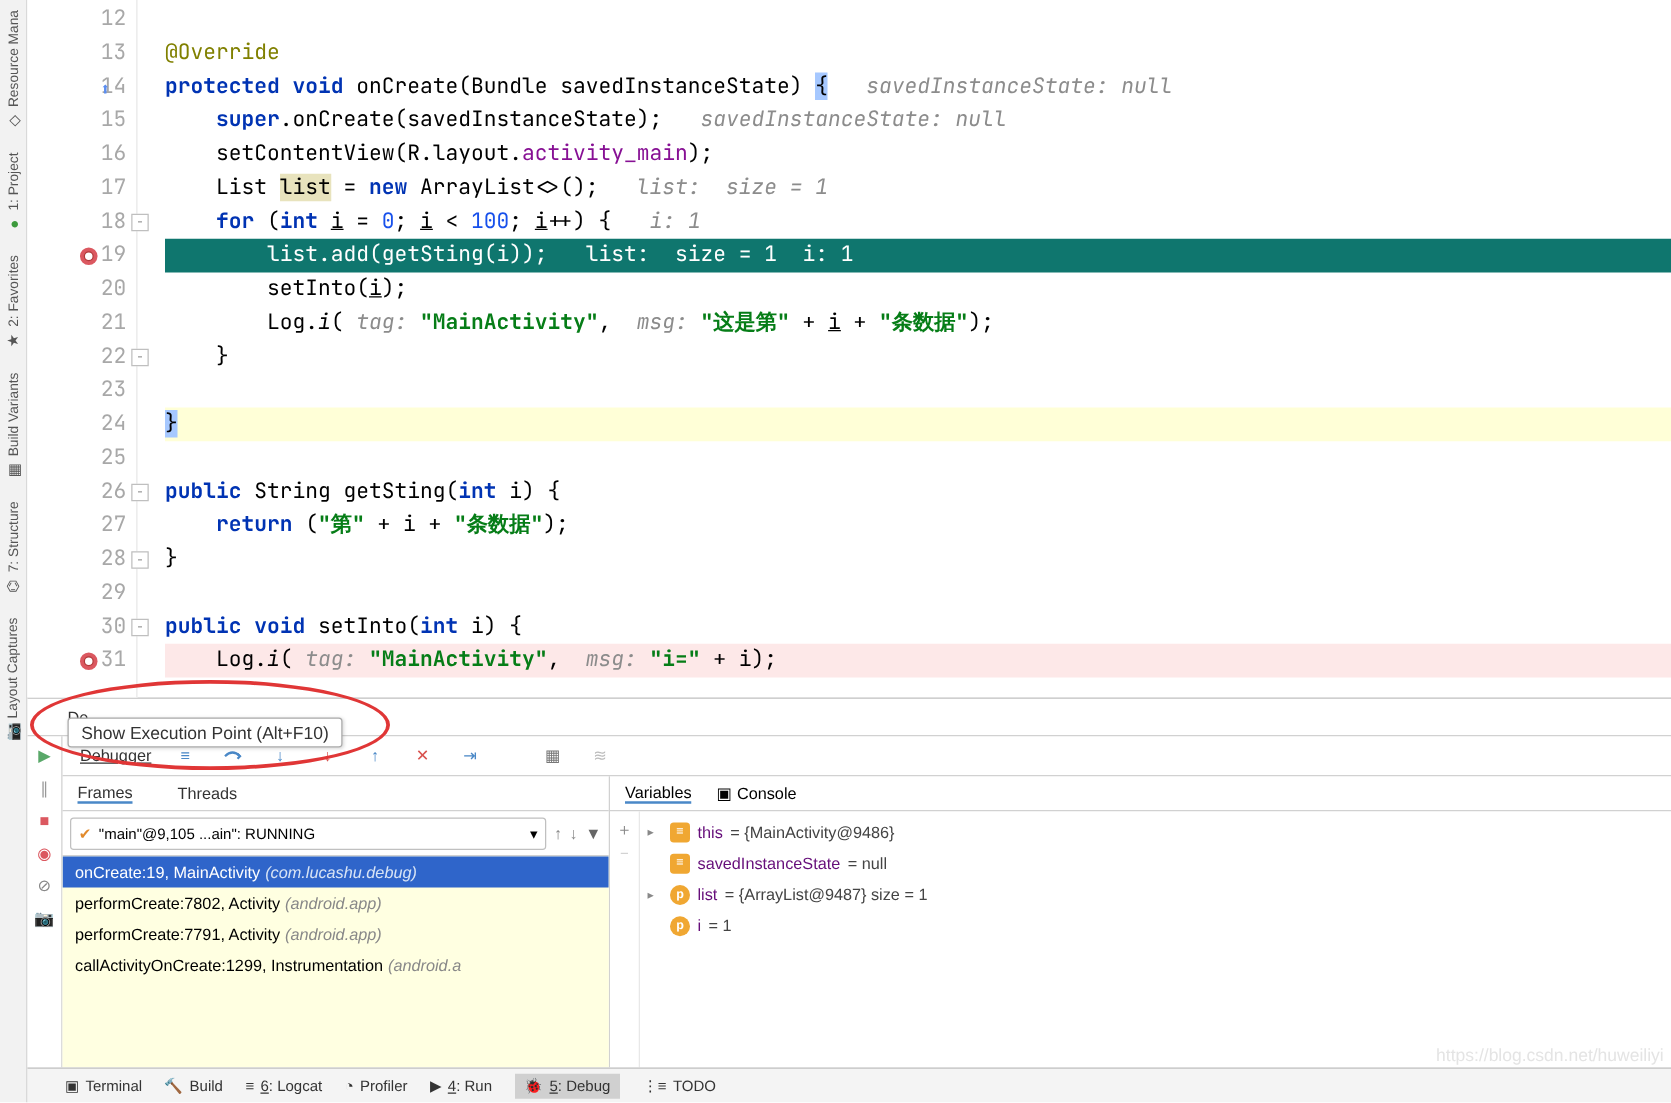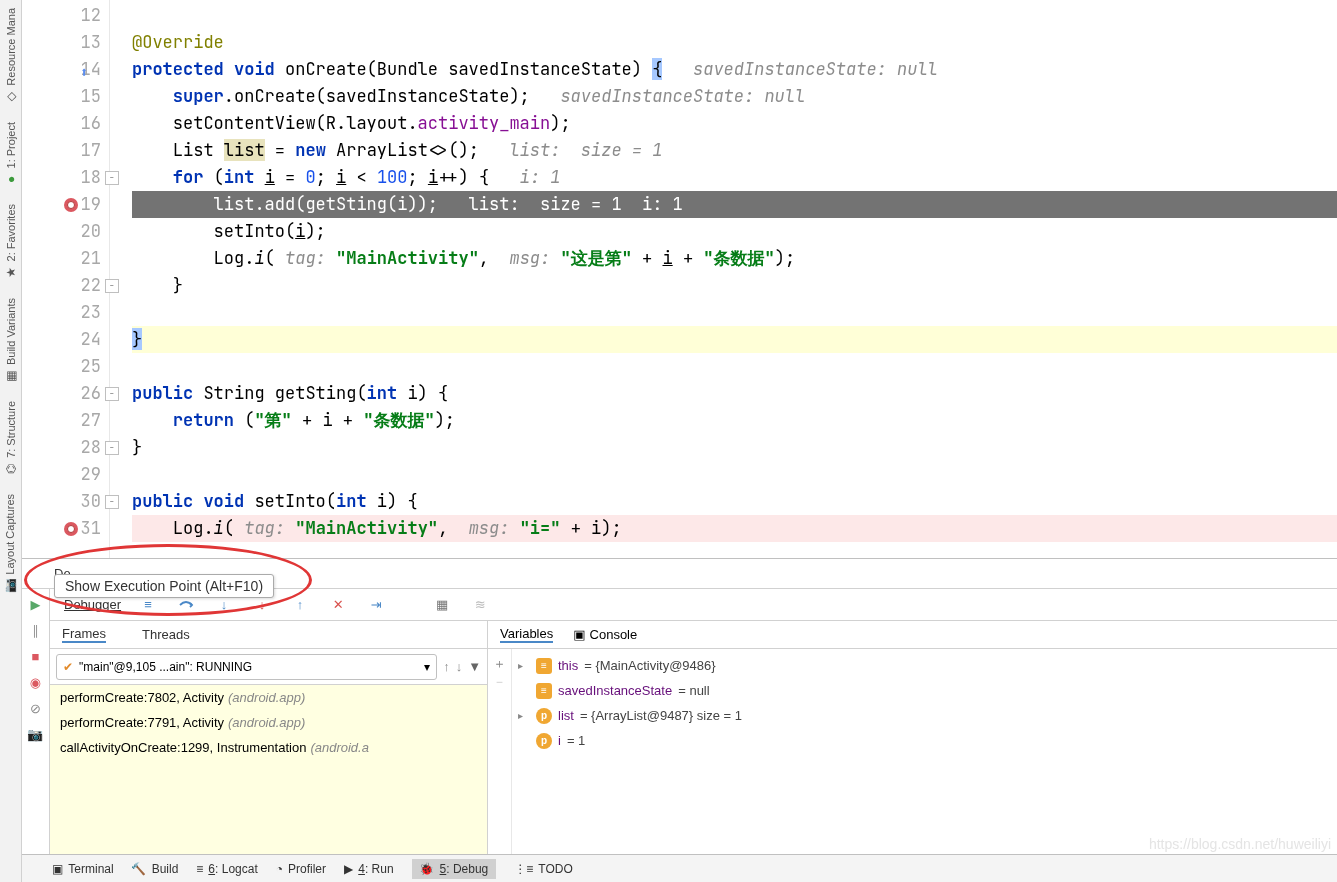--- a/index.html
+++ b/index.html
@@ -12,21 +12,21 @@
 .editor-area{flex:1;display:flex;min-height:0;background:#fff}
 .gutter{width:88px;background:#fff;border-right:1px solid #e8e8e8;font-family:inherit;color:#a8a8a8;font-size:17px;line-height:27px;padding-top:2px;position:relative;user-select:none}
 .ln{display:flex;justify-content:flex-end;align-items:center;height:27px;padding-right:8px;position:relative}
 .ln .num{min-width:28px;text-align:right}
 .ln .bp{position:absolute;left:42px;width:14px;height:14px;background:#db5860;border-radius:50%;top:7px}
 .ln .bp::after{content:"";position:absolute;left:3px;top:3px;width:6px;height:6px;border-radius:50%;background:#fff;border:1px solid #b03a3a}
 .ln .ovup{position:absolute;left:58px;top:3px;color:#5b8def;font-size:14px}
 .ln .fold{position:absolute;right:-10px;width:14px;height:14px;border:1px solid #bfbfbf;background:#fff;font-size:10px;line-height:12px;text-align:center;color:#888;top:7px}
 .code{flex:1;font-family:inherit;line-height:27px;white-space:pre;padding-top:2px;padding-left:22px;overflow:hidden}
 .cl{height:27px}
-.cl.exec{background:#737373;color:#fff}
+.cl.exec{background:#0f766e;color:#fff}
 .cl.hl{background:#ffffd7}
 .cl.bpline{background:#fde8e8}
 .kw{color:#0033b3;font-weight:bold}
 .ann{color:#808000}
 .str{color:#067d17;font-weight:bold}
 .num-lit{color:#1750eb}
 .field{color:#871094;}
 .comment{color:#8c8c8c;font-style:italic}
 .hlbox{background:#e8e3bd}
 .sel{background:#a6c8ff}
@@ -224,20 +224,24 @@
                 <div class="thread-dd">
                   <span class="chk">✔</span>
                   <span style="flex:1;overflow:hidden;text-overflow:ellipsis">"main"@9,105 ...ain": RUNNING</span>
                   <span>▾</span>
                 </div>
                 <span style="color:#888">↑</span>
                 <span style="color:#888">↓</span>
                 <span style="color:#666">▼</span>
               </div>
               <div class="frames-list" id="frames">
+                  <div class="frow sel">
+                    <span>onCreate:19, MainActivity </span>
+                    <span class="pkg">(com.lucashu.debug)</span>
+                  </div>
                   <div class="frow">
                     <span>performCreate:7802, Activity </span>
                     <span class="pkg">(android.app)</span>
                   </div>
                   <div class="frow">
                     <span>performCreate:7791, Activity </span>
                     <span class="pkg">(android.app)</span>
                   </div>
                   <div class="frow">
                     <span>callActivityOnCreate:1299, Instrumentation </span>

